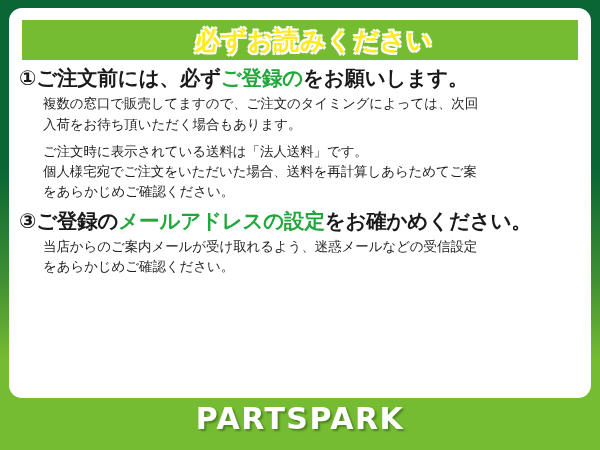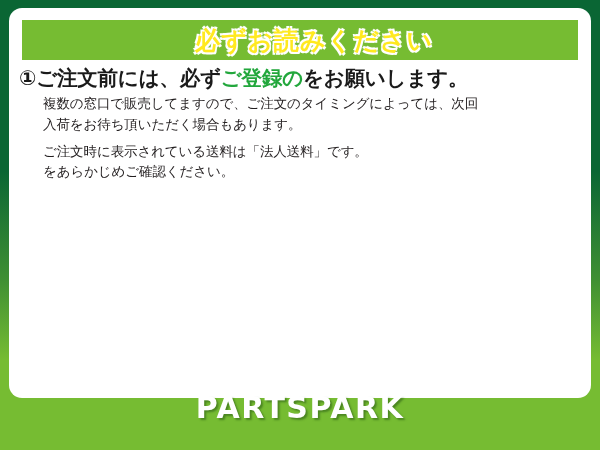--- a/index.html
+++ b/index.html
@@ -113,21 +113,21 @@
     line-height: 1.5;
     letter-spacing: -0.1px;
   }
   .body .ln { display: block; white-space: nowrap; }
 
   
   .logo-wrap {
     position: absolute;
     left: 0;
     right: 0;
-    bottom: 17px;
+    bottom: 6px;
     height: 52px;
     display: flex;
     align-items: center;
     justify-content: center;
   }
   .logo {
     font-family: "DejaVu Sans", "Liberation Sans", sans-serif;
     font-size: 30px;
     font-weight: bold;
     color: #ffffff;
@@ -156,24 +156,34 @@
         </div>
         <div class="body">
           <span class="ln">複数の窓口で販売してますので、ご注文のタイミングによっては、次回</span>
           <span class="ln">入荷をお待ち頂いただく場合もあります。</span>
         </div>
       </div>
 
       <div class="item">
         <div class="body">
           <span class="ln">ご注文時に表示されている送料は「法人送料」です。</span>
+          <span class="ln">個人様宅宛でご注文をいただいた場合、送料を再計算しあらためてご案</span>
           <span class="ln">をあらかじめご確認ください。</span>
         </div>
       </div>
 
+      <div class="item">
+        <div class="headline">
+          <span class="num">③</span><span>ご登録の</span><span class="hl">メールアドレスの設定</span><span>をお確かめください。</span>
+        </div>
+        <div class="body">
+          <span class="ln">当店からのご案内メールが受け取れるよう、迷惑メールなどの受信設定</span>
+          <span class="ln">をあらかじめご確認ください。</span>
+        </div>
+      </div>
 
     </div>
   </div>
 
   <div class="logo-wrap">
     <span class="logo">PARTSPARK</span>
   </div>
 
 </div>
 

